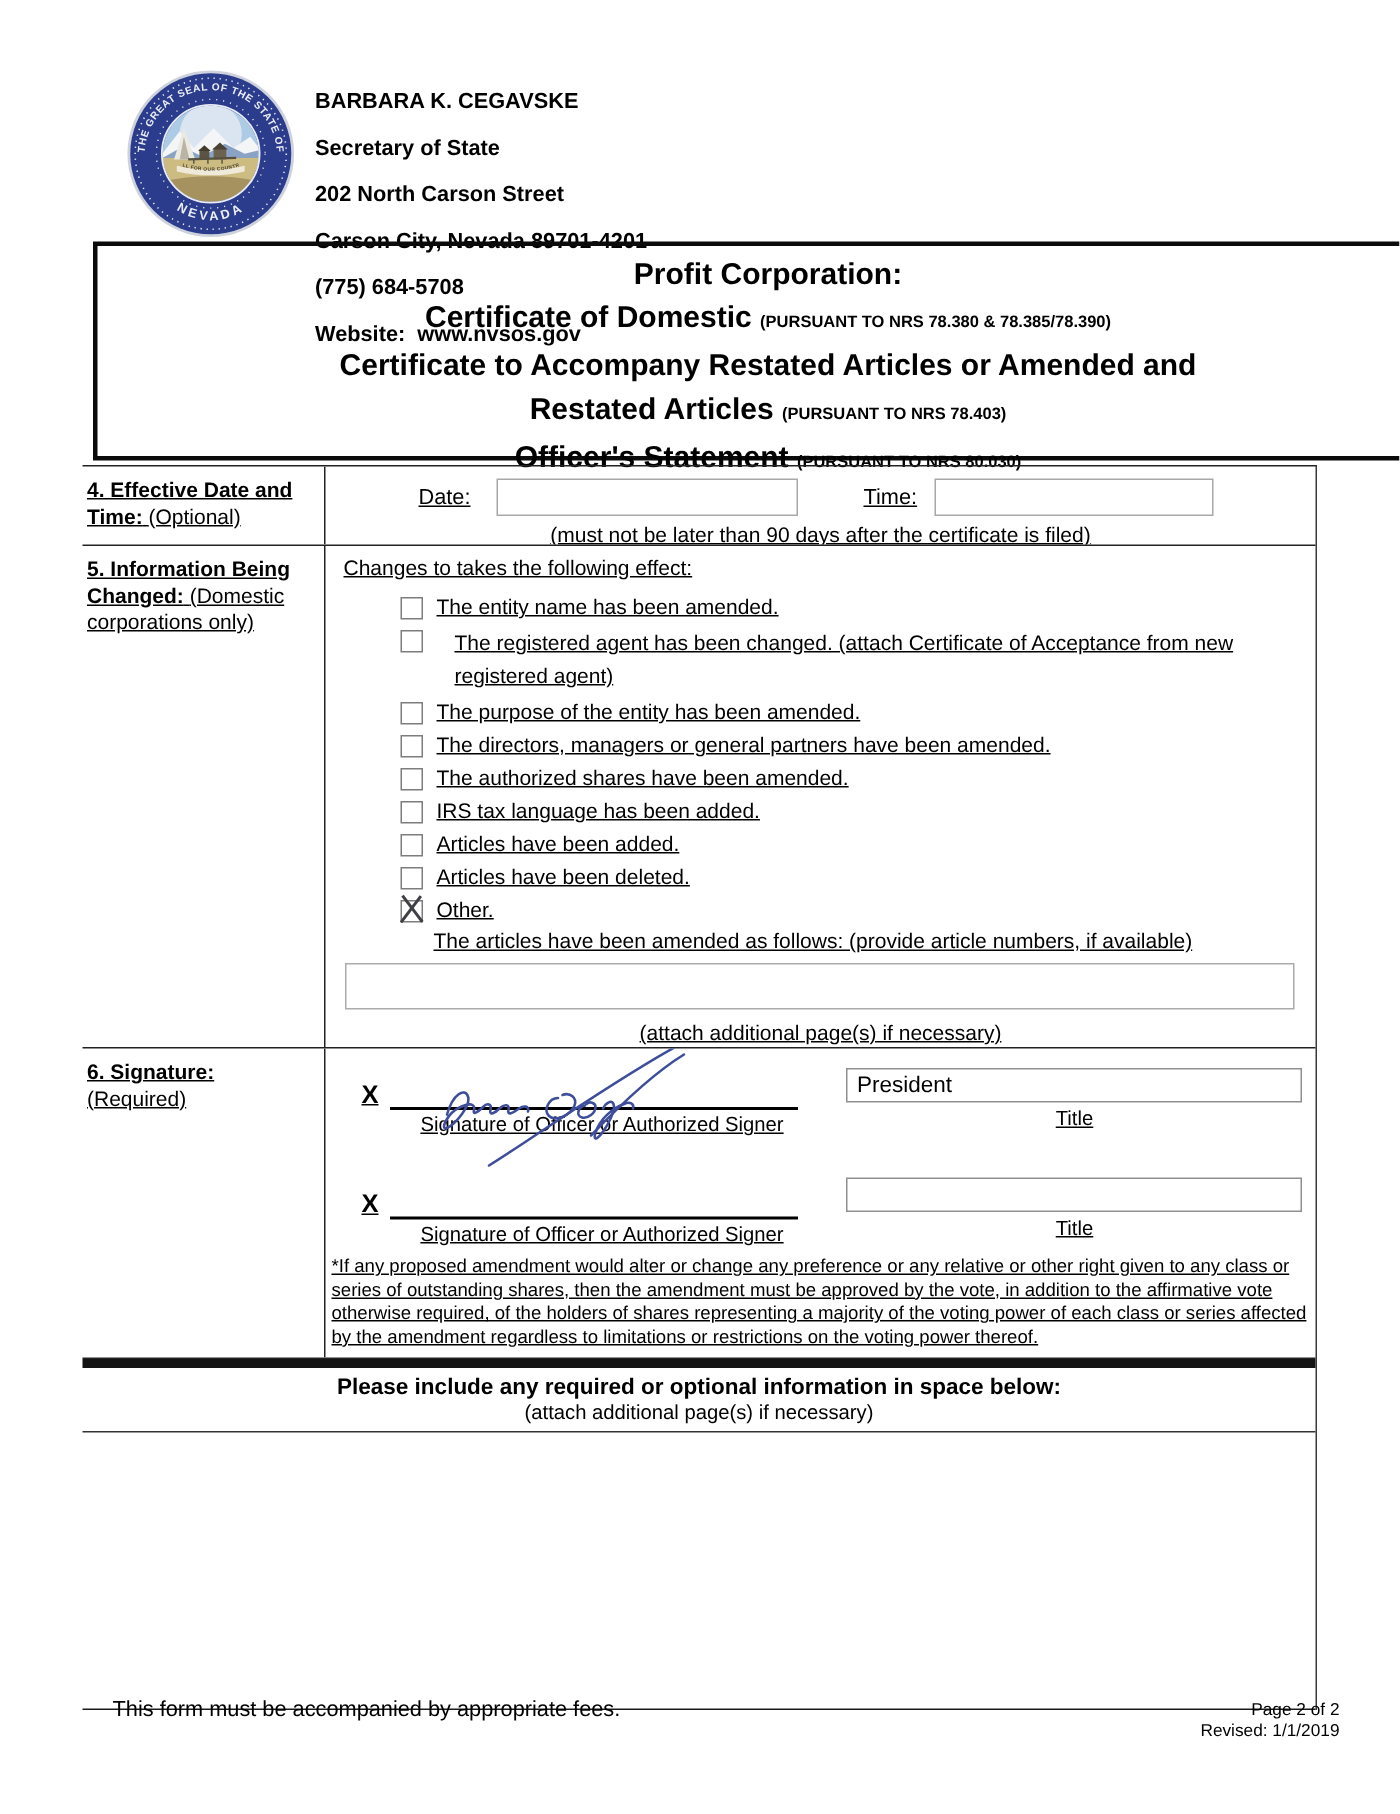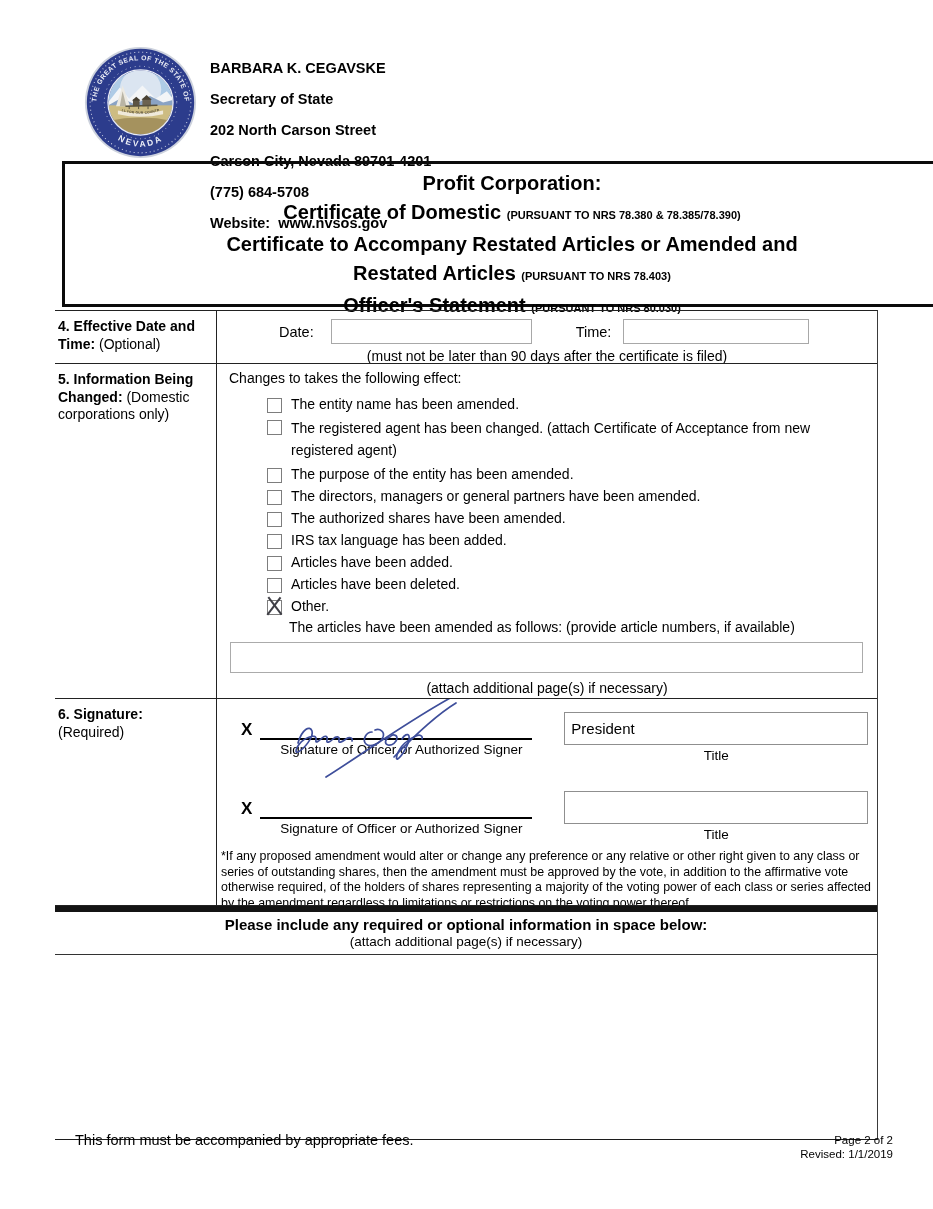--- a/index.html
+++ b/index.html
@@ -16,21 +16,21 @@
     position:absolute; left:62px; top:161px; width:900px; height:146px; box-sizing:border-box;
     border:3px solid #0b0b0b; text-align:center; padding-top:5px;
   }
   .tl-main { font-size:20px; font-weight:bold; line-height:29px; white-space:nowrap; }
   .tl-note { font-size:11px; font-weight:bold; letter-spacing:0; }
   
   .formtable {
     position:absolute; left:55px; top:310px; width:823px; box-sizing:border-box;
     border-top:1px solid #222; border-right:1px solid #3a3a3a;
   }
-  .frow { display:flex; border-bottom:1px solid #222; box-sizing:border-box; overflow:hidden; }
+  .frow { display:flex; border-bottom:1px solid #222; box-sizing:border-box; overflow:hidden;text-decoration:underline; }
   .cell-l { width:162px; flex:none; border-right:1px solid #222; box-sizing:border-box;
             padding:7px 5px 0 3px; font-size:14px; line-height:17.5px; }
   .cell-l b { font-size:14px; }
   .cell-r { flex:1; box-sizing:border-box; padding:6px 12px 0 12px; font-size:14px; position:relative; }
   .row4 { height:53px; } .row5 { height:335px; } .row6 { height:207px; }
   
   .dt-line { display:flex; align-items:center; margin-top:2px; }
   .dt-label { margin-left:50px; font-size:14.5px; }
   .box-input { border:1px solid #a8a8a8; height:25px; box-sizing:border-box; font-family:inherit;
                font-size:15px; padding:0 6px; background:#fff; outline:none; }
@@ -41,34 +41,34 @@
   
   .cb-list { margin:9px 0 0 38px; }
   .cb-item { display:flex; gap:9px; margin-bottom:4px; }
   .cb { position:relative; width:13px; height:13px; border:1px solid #7d7d7d; flex:none; margin-top:3px; background:#fff; cursor:pointer; }
   .cb.checked::before, .cb.checked::after {
     content:""; position:absolute; width:1.5px; height:22px; background:#3f3f46; top:-6px;
   }
   .cb.checked::before { left:5px; transform:rotate(37deg); }
   .cb.checked::after  { left:6px; transform:rotate(-37deg); }
   .cb-label { font-size:14px; line-height:18px; max-width:576px; }
-  .cb-label.wrap2 { line-height:22px; }
+  .cb-label.wrap2 { line-height:22px;margin-left:12px; }
   .amend-label { margin:3px 0 0 60px; font-size:14px; }
   .amend-box { margin:7px 0 0 1px; width:calc(100% - 3px); height:31px; box-sizing:border-box;
                border:1px solid #ababab; background:#fff; }
   .attach-note { text-align:center; margin-top:7px; font-size:14px; }
   
   .sig-row { display:flex; margin-top:4px; }
   .sig-row.second { margin-top:25px; }
   .xmark { font-size:17px; font-weight:bold; padding:11px 8px 0 12px; }
   .sig-line { width:272px; height:29px; border-bottom:2px solid #000; position:relative; }
   .sig-svg { position:absolute; left:-14px; top:-16px; width:302px; height:86px; overflow:visible; z-index:2; pointer-events:none; }
   .sig-cap { text-align:center; font-size:13.5px; margin-top:2px; width:282px; }
   .title-col { margin-left:22px; padding-top:3px; }
-  .title-input { width:304px; height:33px; border:1px solid #8f8f8f; }
+  .title-input { width:304px; height:23px; border:1px solid #8f8f8f; }
   .title-cap { text-align:center; font-size:13.5px; margin-top:3px; }
   .disclaimer { margin:7px 0 0 -8px; font-size:12.4px; line-height:15.6px; width:656px; }
   
   .thickbar { height:6px; background:#141414; }
   .please-block { text-align:center; border-bottom:1px solid #333; padding:3px 0 4px 0; }
   .please-bold { font-size:15px; font-weight:bold; line-height:19px; }
   .please-note { font-size:13.5px; line-height:16px; }
   .extra-area { height:184px; border-bottom:1.5px solid #1c1c1c; cursor:text; }
   
   .footer { position:absolute; left:70px; top:1132px; width:823px; display:flex; justify-content:space-between; }

